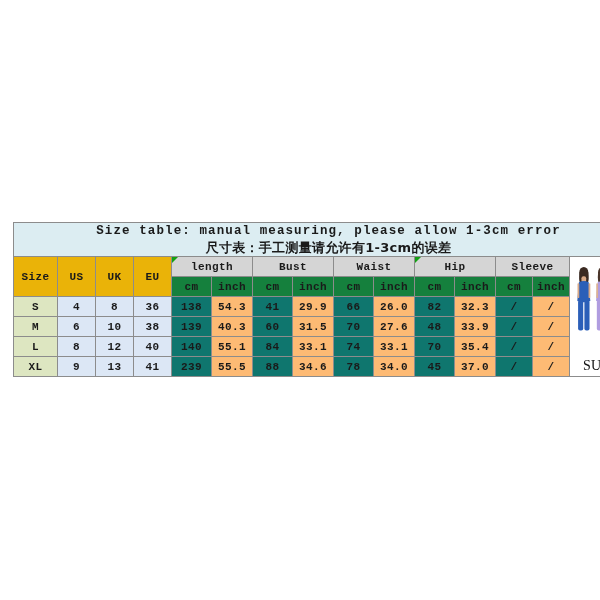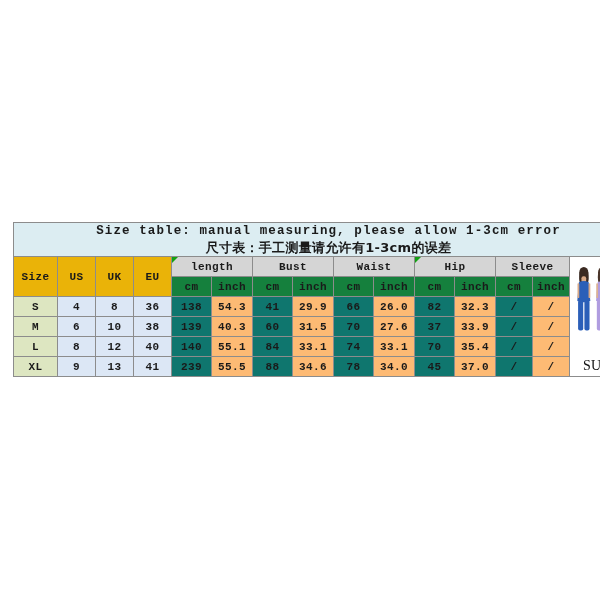--- a/index.html
+++ b/index.html
@@ -297,21 +297,21 @@
         <td class="size-cell">M</td>
         <td class="plain-cell">6</td>
         <td class="plain-cell">10</td>
         <td class="plain-cell">38</td>
         <td class="cm-cell">139</td>
         <td class="inch-cell">40.3</td>
         <td class="cm-cell">60</td>
         <td class="inch-cell">31.5</td>
         <td class="cm-cell">70</td>
         <td class="inch-cell">27.6</td>
-        <td class="cm-cell">37</td>
+        <td class="cm-cell">48</td>
         <td class="inch-cell">33.9</td>
         <td class="cm-cell">/</td>
         <td class="inch-cell">/</td>
       </tr>
 
       <tr>
         <td class="size-cell">L</td>
         <td class="plain-cell">8</td>
         <td class="plain-cell">12</td>
         <td class="plain-cell">40</td>

